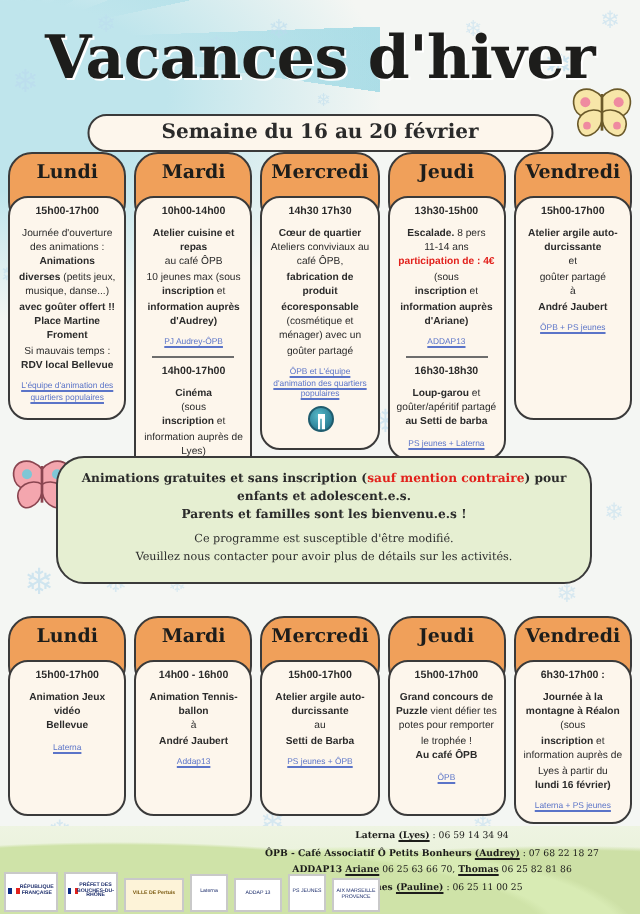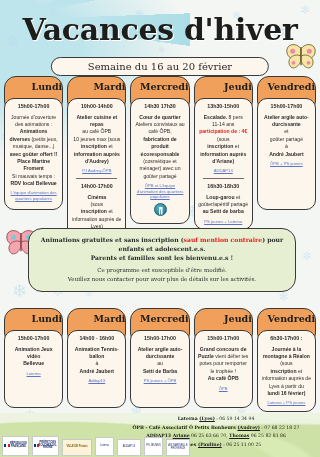--- a/index.html
+++ b/index.html
@@ -63,37 +63,37 @@
     z-index: 5;
   }
 
   .week-banner {
     position: absolute; left: 50%; transform: translateX(-50%);
     background: #fdf6ec;
     border: 1.2px solid #3a3a3a;
     border-radius: 14px;
     padding: 3px 36px;
     font-family: "DejaVu Serif", serif;
-    font-weight: normal;
+    font-weight: bold;
     font-size: 10px;
     white-space: nowrap;
     z-index: 6;
   }
   #week1-banner { top: 57px; }
   #week2-banner { top: 289px; }
 
   .daysrow { position: absolute; left: 4px; right: 4px; display: flex; gap: 4px; z-index: 6; }
   #week1-days { top: 76px; }
   #week2-days { top: 308px; }
   .daychip {
     flex: 1 1 0;
     background: #f0a05a;
     border: 1.2px solid #3a3a3a;
     border-radius: 12px;
-    text-align: right;
+    text-align: center;
     padding: 4px 0 20px;
     font-family: "DejaVu Serif", serif;
     font-weight: bold;
     font-size: 9.5px;
     color: #1d1d1b;
   }
 
   .cardsrow { position: absolute; left: 4px; right: 4px; display: flex; gap: 4px; align-items: flex-start; z-index: 6; }
   #week1-cards { top: 98px; }
   #week2-cards { top: 330px; }

